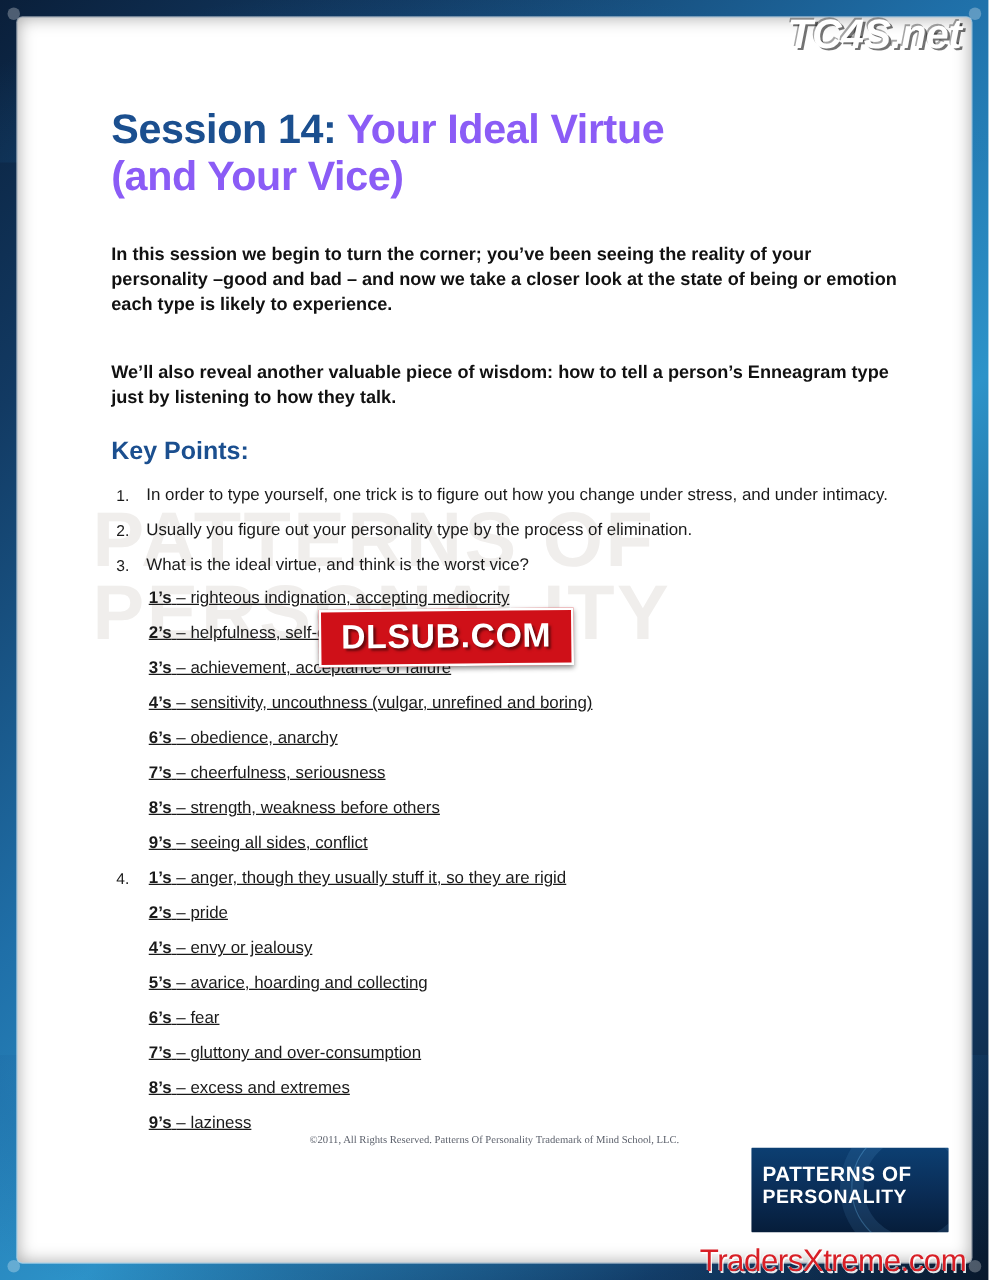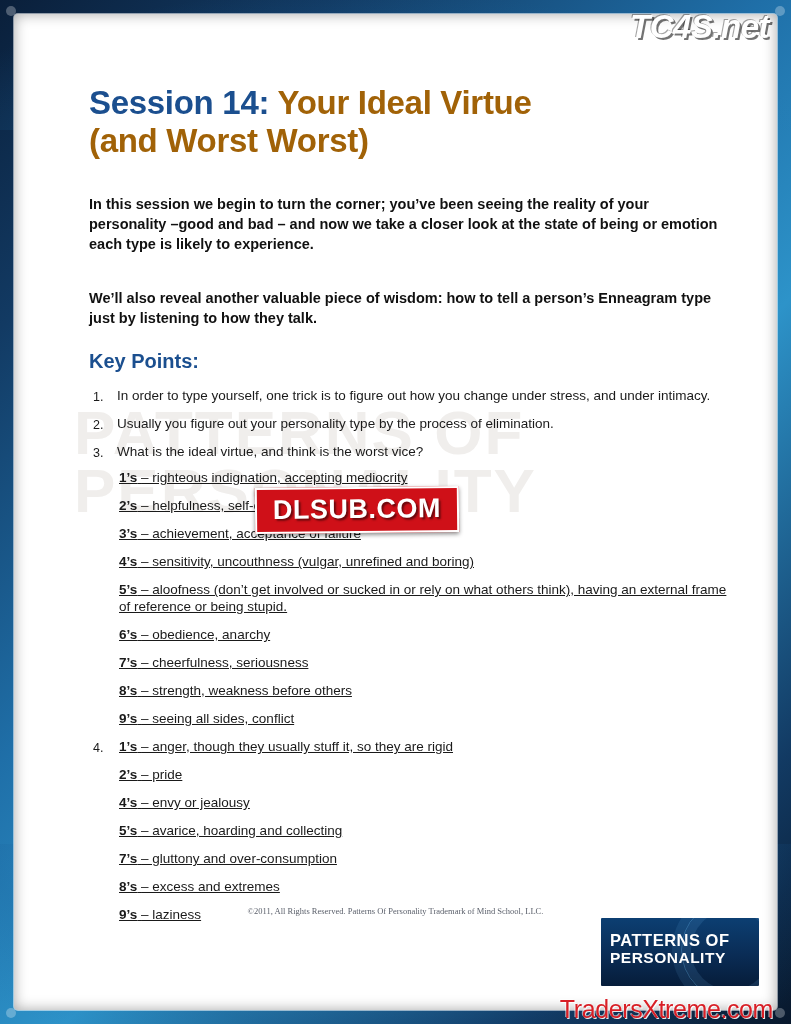--- a/index.html
+++ b/index.html
@@ -73,21 +73,21 @@
     width: 640px;
   }
   h1.title {
     font-size: 33px;
     line-height: 38px;
     font-weight: bold;
     color: #1b4f8f;
     letter-spacing: -0.3px;
     margin-bottom: 26px;
   }
-  h1.title .accent { color: #a16207; }
+  h1.title .accent { color: #8b5cf6; }
 
   .intro {
     font-size: 14.5px;
     line-height: 20px;
     font-weight: bold;
     color: #111111;
     margin-bottom: 18px;
     margin-top: 34px;
   }
   .intro.second { margin-bottom: 22px; }
@@ -245,21 +245,21 @@
     <div class="watermark">
       <div>PATTERNS OF</div>
       <div>PERSONALITY</div>
     </div>
 
     <div class="content">
 
       <h1 class="title">
         <span>Session 14:</span>
         <span class="accent">Your Ideal Virtue</span><br>
-        <span class="accent">(and Worst Worst)</span>
+        <span class="accent">(and Your Vice)</span>
       </h1>
 
       <p class="intro">In this session we begin to turn the corner; you’ve been seeing the reality of your personality –good and bad – and now we take a closer look at the state of being or emotion each type is likely to experience.</p>
       <p class="intro second">We’ll also reveal another valuable piece of wisdom: how to tell a person’s Enneagram type just by listening to how they talk.</p>
 
       <h2 class="keypoints">Key Points:</h2>
 
       <ol class="points">
 
         <li>
@@ -270,34 +270,34 @@
           <span>Usually you figure out your personality type by the process of elimination.</span>
         </li>
 
         <li>
           <span>What is the ideal virtue, and think is the worst vice?</span>
           <ul class="sublist">
             <li><b>1’s</b> <span>– righteous indignation, accepting mediocrity</span></li>
             <li><b>2’s</b> <span>– helpfulness, self-centeredness</span></li>
             <li><b>3’s</b> <span>– achievement, acceptance of failure</span></li>
             <li><b>4’s</b> <span>– sensitivity, uncouthness (vulgar, unrefined and boring)</span></li>
-            <li><b>5’s</b> <span>– aloofness (don’t get involved or sucked in or rely on what others think), having an external frame of reference or being stupid.</span></li>
             <li><b>6’s</b> <span>– obedience, anarchy</span></li>
             <li><b>7’s</b> <span>– cheerfulness, seriousness</span></li>
             <li><b>8’s</b> <span>– strength, weakness before others</span></li>
             <li><b>9’s</b> <span>– seeing all sides, conflict</span></li>
           </ul>
         </li>
 
         <li>
           <ul class="sublist">
             <li><b>1’s</b> <span>– anger, though they usually stuff it, so they are rigid</span></li>
             <li><b>2’s</b> <span>– pride</span></li>
             <li><b>4’s</b> <span>– envy or jealousy</span></li>
             <li><b>5’s</b> <span>– avarice, hoarding and collecting</span></li>
+            <li><b>6’s</b> <span>– fear</span></li>
             <li><b>7’s</b> <span>– gluttony and over-consumption</span></li>
             <li><b>8’s</b> <span>– excess and extremes</span></li>
             <li><b>9’s</b> <span>– laziness</span></li>
           </ul>
         </li>
 
       </ol>
     </div>
 
     <div class="copyright">©2011, All Rights Reserved. Patterns Of Personality Trademark of Mind School, LLC.</div>

